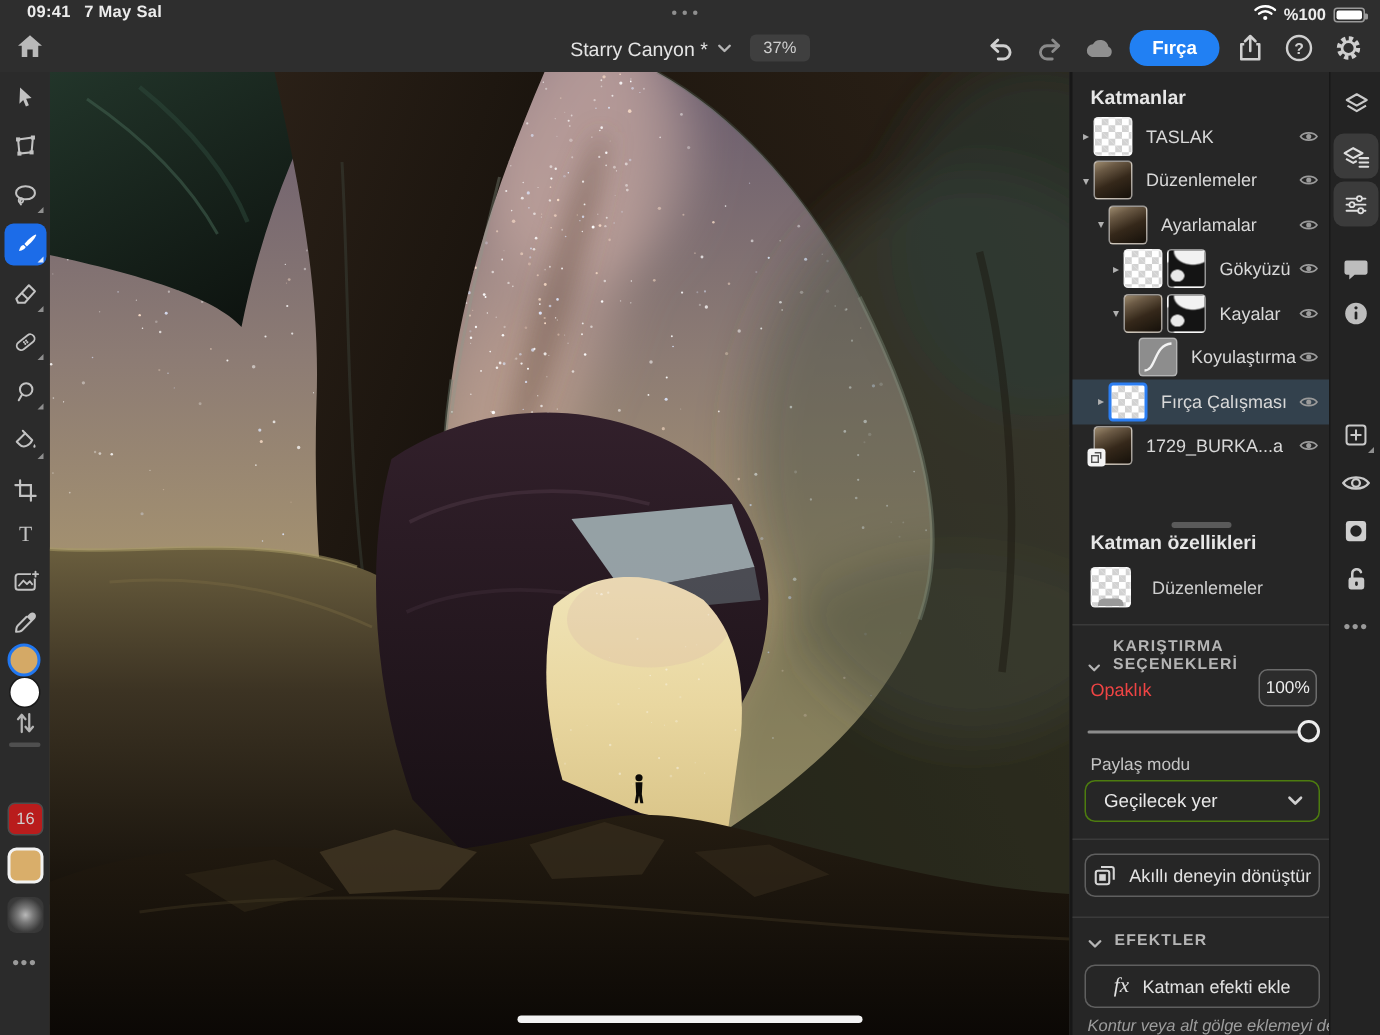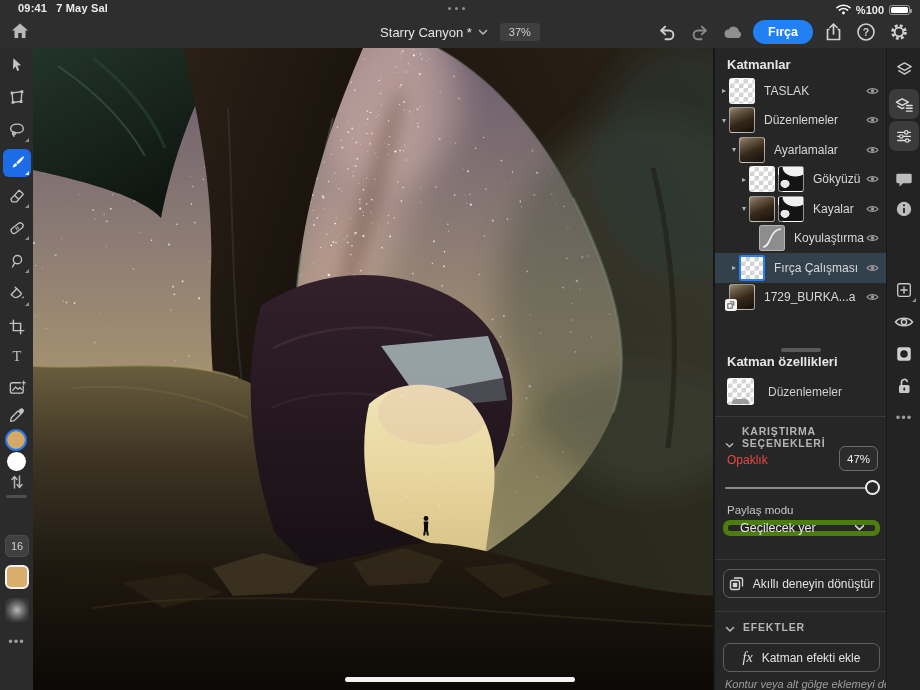--- a/index.html
+++ b/index.html
@@ -32,21 +32,21 @@
   
   #lefttools { position:absolute; left:0; top:48px; width:33px; height:642px; background:#2b2b2b; z-index:20; }
   .tool { position:absolute; left:3px; width:28px; height:28px; border-radius:6px; display:flex; align-items:center; justify-content:center; }
   .tool.active { background:#1c6ce8; }
   .tool .fly { position:absolute; right:2px; bottom:2px; width:0; height:0; border-left:4px solid transparent; border-bottom:4px solid #8f8f8f; }
   .tool.active .fly { border-bottom-color:#dfeaff; }
   .color-well { position:absolute; border-radius:50%; }
   .fg-color { left:5px; top:381px; width:22px; height:22px; background:#d4a966; border:2.5px solid #2177f0; z-index:2; }
   .bg-color { left:6px; top:403px; width:21px; height:21px; background:#ffffff; border:1px solid #1a1a1a; z-index:1; }
   .lt-handle { position:absolute; left:6px; top:447px; width:21px; height:3px; border-radius:2px; background:#4f4f4f; }
-  .size-box { position:absolute; left:5px; top:487px; width:24px; height:22px; background:#404040; border:1px solid #4d4d4d; border-radius:5px; color:#cfcfcf; font-size:11px; display:flex; align-items:center; justify-content:center; }
+  .size-box { position:absolute; left:5px; top:487px; width:24px; height:22px; background:#b91c1c; border:1px solid #4d4d4d; border-radius:5px; color:#cfcfcf; font-size:11px; display:flex; align-items:center; justify-content:center; }
   .swatch-tile { position:absolute; left:5px; top:517px; width:24px; height:24px; border-radius:6px; background:#d9ae6a; border:2px solid #f2f2f2; }
   .brush-tile { position:absolute; left:5px; top:550px; width:24px; height:24px; border-radius:6px; background:radial-gradient(circle at 50% 50%, #b9b9b9 0%, #7a7a7a 30%, #3a3a3a 68%, #333 100%); }
   .lt-more { position:absolute; left:0; top:586px; width:33px; text-align:center; color:#9a9a9a; font-size:13px; letter-spacing:1px; }
 
   
   #canvas { position:absolute; left:33px; top:48px; width:680px; height:642px; background:#0c0a08; }
   #home-indicator { position:absolute; left:312px; top:629px; width:230px; height:5px; border-radius:3px; background:#fdfdfd; opacity:.96; }
 
   
   #rpanel { position:absolute; left:713px; top:48px; width:173px; height:642px; background:#262626; border-left:2px solid #171717; z-index:20; }
@@ -78,21 +78,21 @@
      background-size:9px 9px; background-position:0 0,4.5px 4.5px; overflow:hidden; }
   .prop-thumb::after { content:""; position:absolute; left:4px; bottom:-5px; width:17px; height:10px; background:#9a9a9a; border-radius:4px 4px 0 0; }
   .prop-label { font-size:12px; color:#cfcfcf; }
   .hr { position:absolute; left:0; width:173px; height:1px; background:#3a3a3a; }
   .sect-head { position:absolute; left:10px; display:flex; align-items:flex-end; gap:8px; color:#b5b5b5; font-size:10.5px; font-weight:700; letter-spacing:.8px; }
   .opacity-label { position:absolute; left:12px; top:405px; font-size:12px; color:#ef4444; }
   .opacity-box { position:absolute; right:8px; top:398px; width:39px; height:25px; border:1px solid #6b6b6b; border-radius:6px; background:#2c2c2c; color:#ececec; font-size:11.5px; display:flex; align-items:center; justify-content:center; }
   .slider { position:absolute; left:10px; top:439px; width:153px; height:2px; background:#8c8c8c; border-radius:1px; }
   .slider-knob { position:absolute; right:-2px; top:-7px; width:15px; height:15px; border-radius:50%; border:2px solid #ededed; background:#262626; }
   .blend-label { position:absolute; left:12px; top:456px; font-size:11.5px; color:#c4c4c4; }
-  .dropdown { position:absolute; left:8px; top:472px; width:157px; height:16px; border:5px solid #4d7c0f; border-radius:7px; display:flex; align-items:center; padding:0 10px 0 12px; }
+  .dropdown { position:absolute; left:8px; top:472px; width:157px; height:28px; border:1px solid #4d7c0f; border-radius:7px; display:flex; align-items:center; padding:0 10px 0 12px; }
   .dropdown span { font-size:12.5px; color:#e8e8e8; flex:1; }
   .panel-btn { position:absolute; left:8px; width:157px; height:29px; border:1px solid #5f5f5f; border-radius:7px; background:transparent; display:flex; align-items:center; justify-content:center; gap:9px; color:#e2e2e2; font-size:12px; }
   .fx-glyph { font-style:italic; font-family:"Liberation Serif","DejaVu Serif",serif; font-size:14px; color:#e2e2e2; }
   .hint { position:absolute; left:10px; top:630px; font-size:11px; font-style:italic; color:#9d9d9d; white-space:nowrap; }
 
   
   #rstrip { position:absolute; left:886px; top:48px; width:34px; height:642px; background:#232323; border-left:1px solid #181818; z-index:20; }
   .rs-icon { position:absolute; left:2px; width:30px; height:30px; border-radius:7px; display:flex; align-items:center; justify-content:center; }
   .rs-icon.active { background:#3b3b3b; }
   .rs-icon .fly { position:absolute; right:3px; bottom:3px; width:0; height:0; border-left:4px solid transparent; border-bottom:4px solid #8f8f8f; }
@@ -1241,21 +1241,21 @@
     <div class="hr" style="top:368px"></div>
 
     <div class="sect-head" style="top:377px">
       <svg width="10" height="7" viewBox="0 0 10 7">
           <path d="M1.5 1.5 L5 5 L8.5 1.5" fill="none" stroke="#b5b5b5" stroke-width="1.6" stroke-linecap="round" stroke-linejoin="round"></path>
         </svg>
       <span>KARIŞTIRMA SEÇENEKLERİ</span>
     </div>
 
     <div class="opacity-label">Opaklık</div>
-    <div class="opacity-box">47%</div>
+    <div class="opacity-box">100%</div>
     <div class="slider">
         <div class="slider-knob"></div>
       </div>
 
     <div class="blend-label">Paylaş modu</div>
     <div class="dropdown">
       <span>Geçilecek yer</span>
       <svg width="11" height="8" viewBox="0 0 10 7">
           <path d="M1.5 1.5 L5 5 L8.5 1.5" fill="none" stroke="#cfcfcf" stroke-width="1.6" stroke-linecap="round" stroke-linejoin="round"></path>
         </svg>

